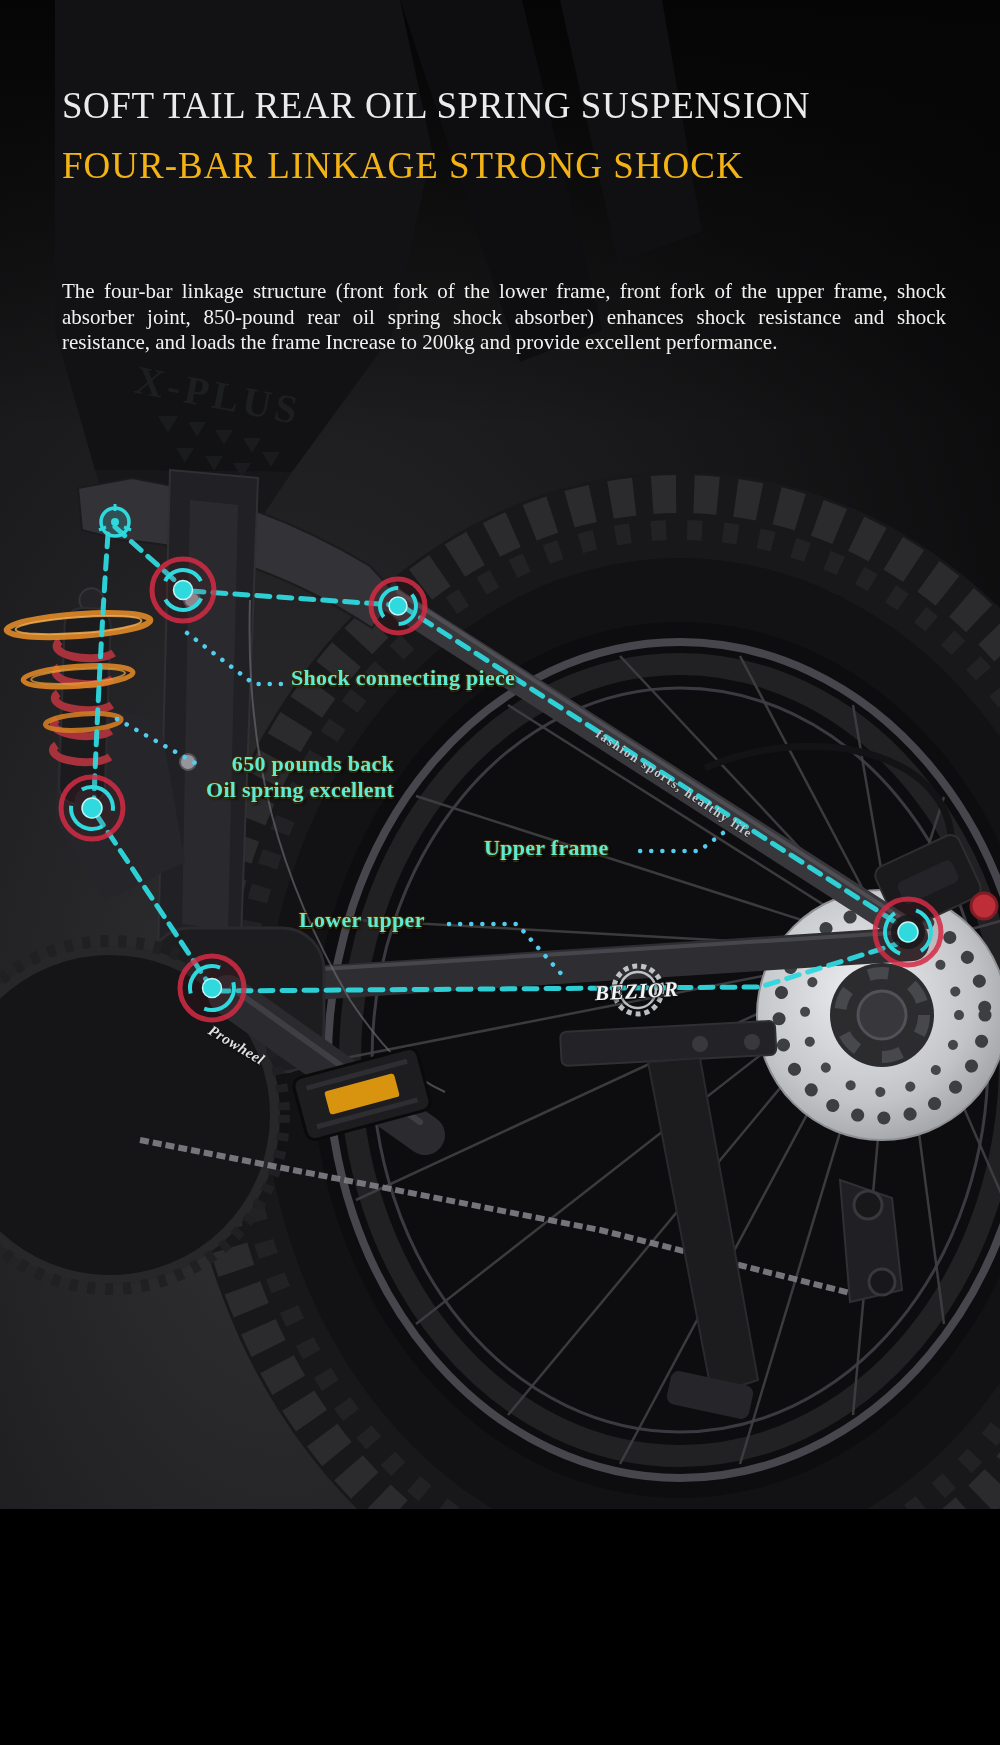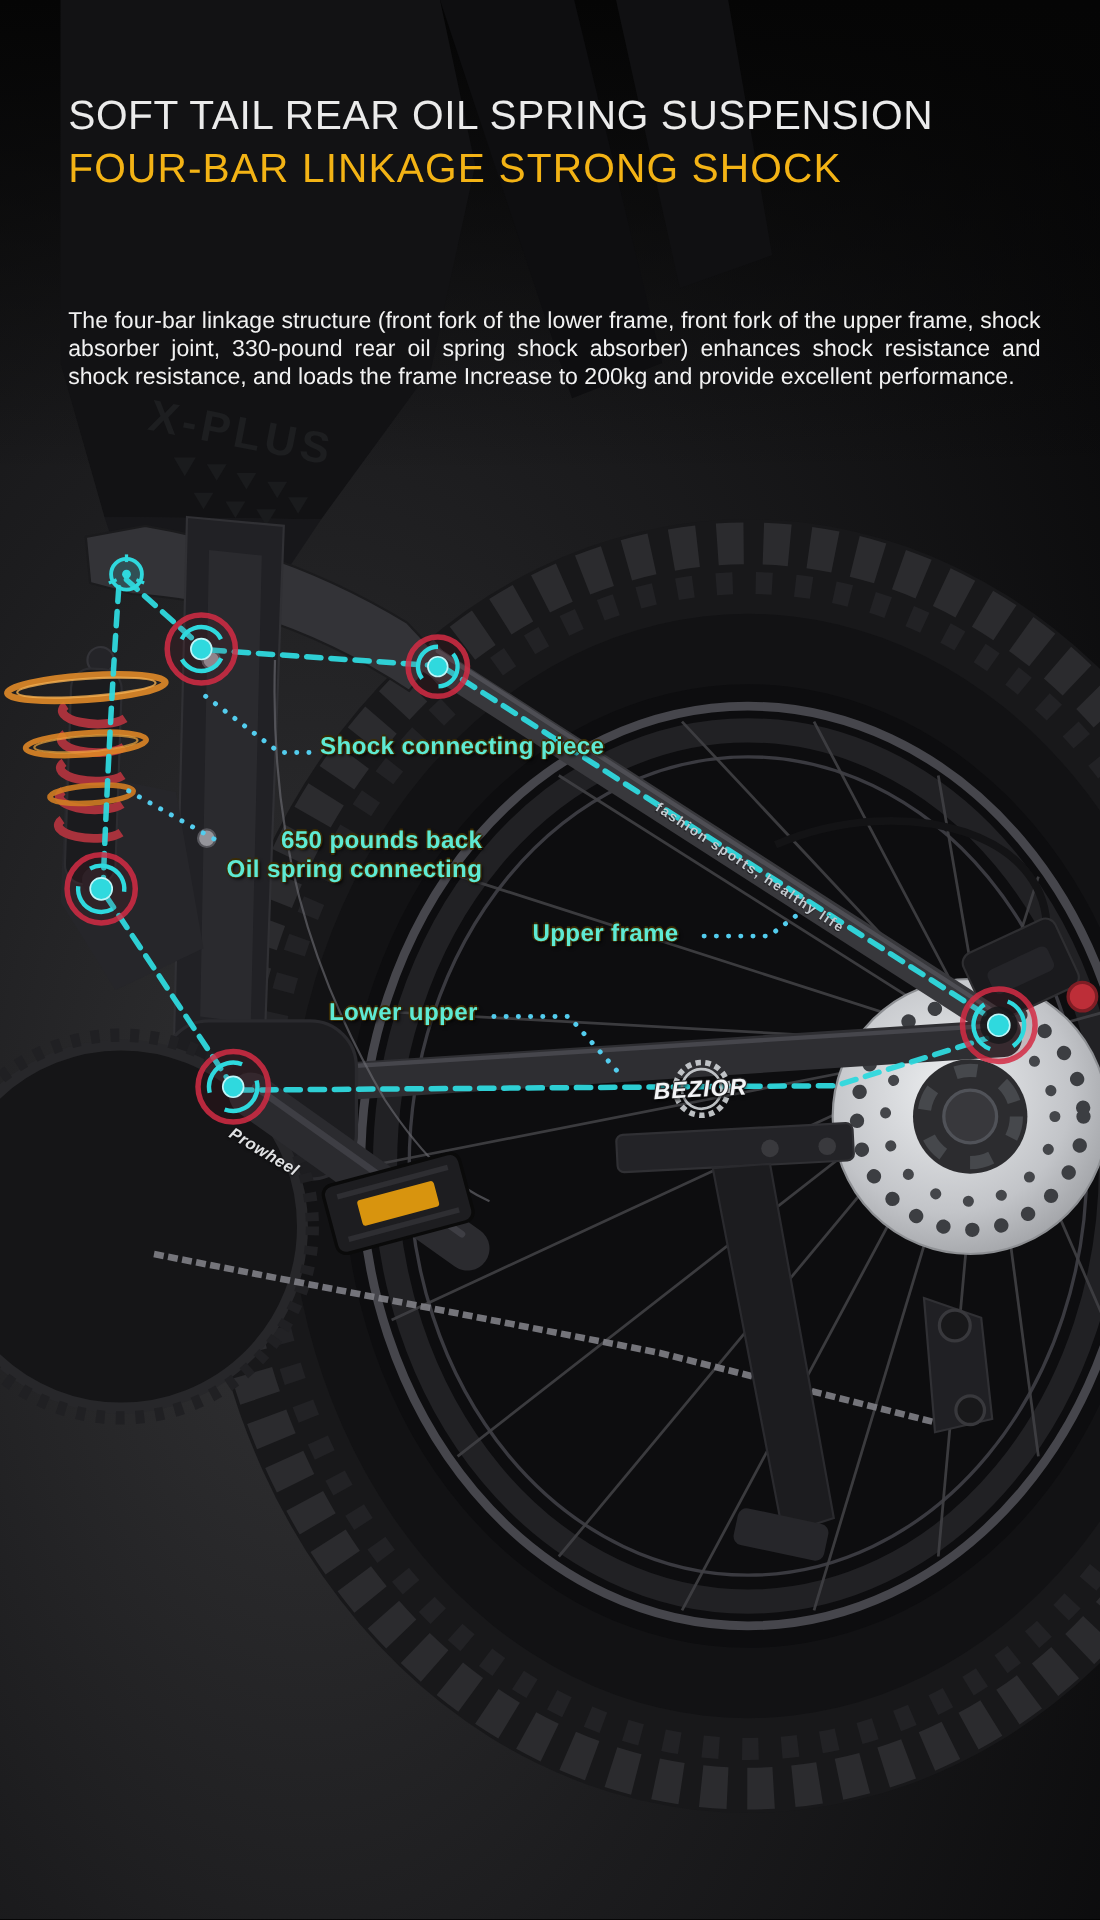--- a/index.html
+++ b/index.html
@@ -1,24 +1,24 @@
 <!DOCTYPE html>
 <html><head>
 <meta charset="utf-8">
 <style>
   html,body{margin:0;padding:0;background:#000;}
-  .stage{position:relative;width:1000px;height:1745px;overflow:hidden;background:#0b0b0b;
-         font-family:Liberation Sans, sans-serif;}
+  .stage{position:relative;width:1000px;height:1509px;overflow:hidden;background:#0b0b0b;
+         font-family:Liberation Serif, serif;}
   .photo{position:absolute;left:0;top:0;width:1000px;height:1745px;display:block;}
   
   .h1{position:absolute;left:62px;top:84px;font-size:37px;font-weight:400;color:#ebebeb;
       letter-spacing:.5px;white-space:nowrap;}
   .h2{position:absolute;left:62px;font-size:37px;font-weight:400;color:#f3b315;
       letter-spacing:1px;white-space:nowrap;}
-  .h2.l1{top:132px;}
+  .h2.l1{top:144px;}
   .h2.l2{top:208px;}
   .para{position:absolute;left:62px;top:279px;width:884px;font-size:21px;line-height:25.6px;
         color:#f1f1f1;text-align:justify;margin:0;}
   
   .lbl{position:absolute;color:#5eead4;font-weight:700;font-size:22px;line-height:26px;
        letter-spacing:.3px;white-space:nowrap;
        text-shadow:-1.5px 0 #3a2c04,1.5px 0 #3a2c04,0 -1.5px #3a2c04,0 1.5px #3a2c04,
                    2px 2px 3px rgba(0,0,0,.85);}
   
   .slogan{position:absolute;left:601px;top:727px;transform:rotate(33.5deg);transform-origin:0 0;
@@ -240,26 +240,26 @@
     </g>
     <g transform="translate(212,988)">
       <circle r="32" fill="rgba(120,20,30,0.12)" stroke="rgba(211,44,68,0.85)" stroke-width="5"></circle>
       <circle r="22" fill="none" stroke="#2fd9de" stroke-width="4" stroke-dasharray="48 21" transform="rotate(-15)"></circle>
       <circle r="9.5" fill="#2fd9de" stroke="#bff6f8" stroke-width="1.5"></circle>
     </g>
   </svg>
 
   <div class="h1">SOFT TAIL REAR OIL SPRING SUSPENSION</div>
   <div class="h2 l1">FOUR-BAR LINKAGE STRONG SHOCK</div>
-  <p class="para">The four-bar linkage structure (front fork of the lower frame, front fork of the upper frame, shock absorber joint, 330-pound rear oil spring shock absorber) enhances shock resistance and shock resistance, and loads the frame Increase to 200kg and provide excellent performance.</p>
+  <p class="para">The four-bar linkage structure (front fork of the lower frame, front fork of the upper frame, shock absorber joint, 850-pound rear oil spring shock absorber) enhances shock resistance and shock resistance, and loads the frame Increase to 200kg and provide excellent performance.</p>
 
   <div class="lbl" style="left:291px;top:665px;">Shock connecting piece</div>
   <div class="lbl" style="left:206px;top:751px;text-align:right;">
     <div>650 pounds back</div>
-    <div>Oil spring connecting</div>
+    <div>Oil spring excellent</div>
   </div>
   <div class="lbl" style="left:484px;top:835px;">Upper frame</div>
   <div class="lbl" style="left:299px;top:907px;">Lower upper</div>
 
   <div class="xplus">X-PLUS</div>
   <div class="slogan">fashion sports, healthy life</div>
   <div class="prowheel">Prowheel</div>
   <div class="bezior">
     <svg class="gear" width="56" height="56" viewBox="0 0 56 56">
       <circle cx="28" cy="28" r="24" fill="none" stroke="#cfd3d6" stroke-width="5" stroke-dasharray="5 4" opacity="0.9"></circle>

